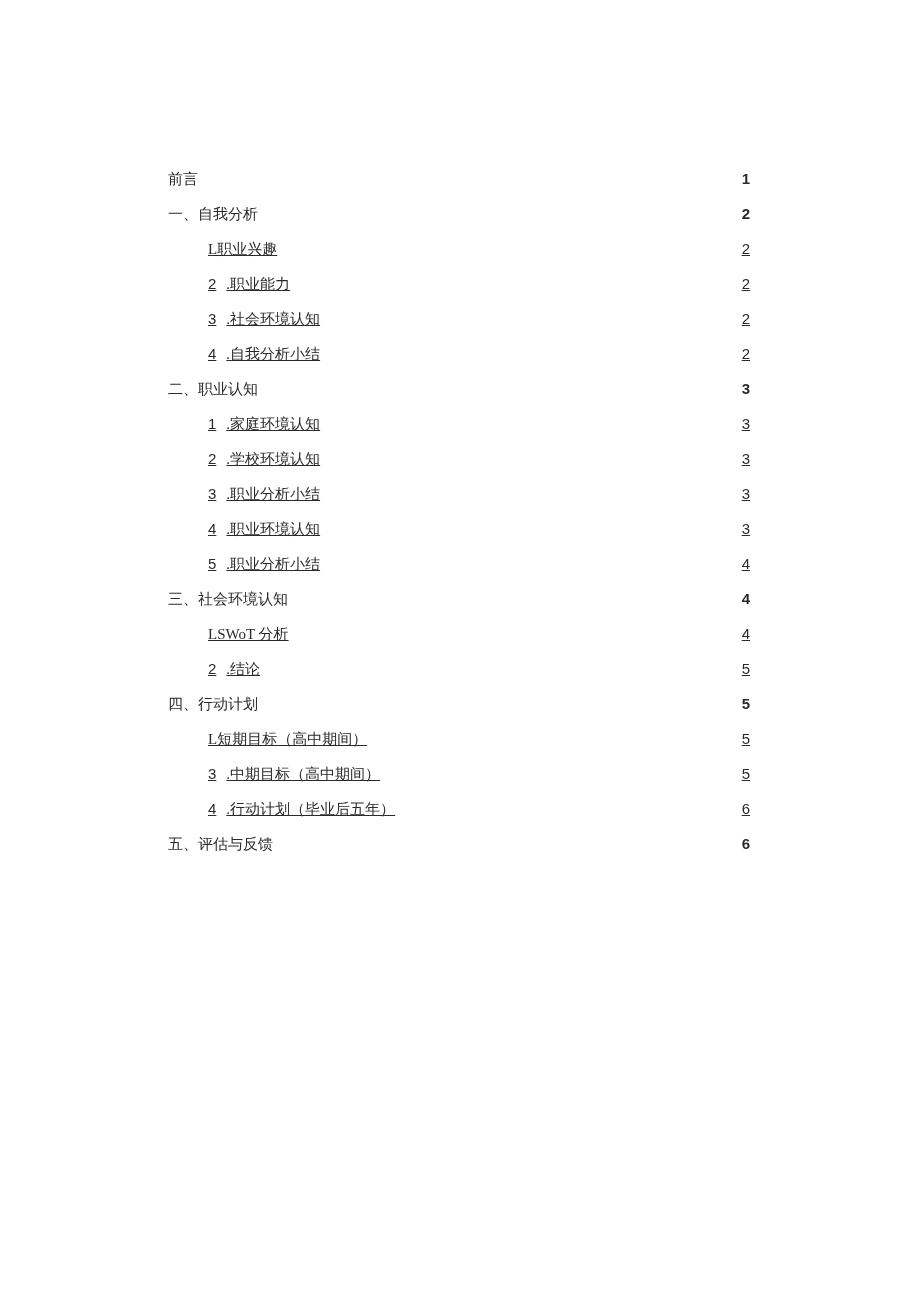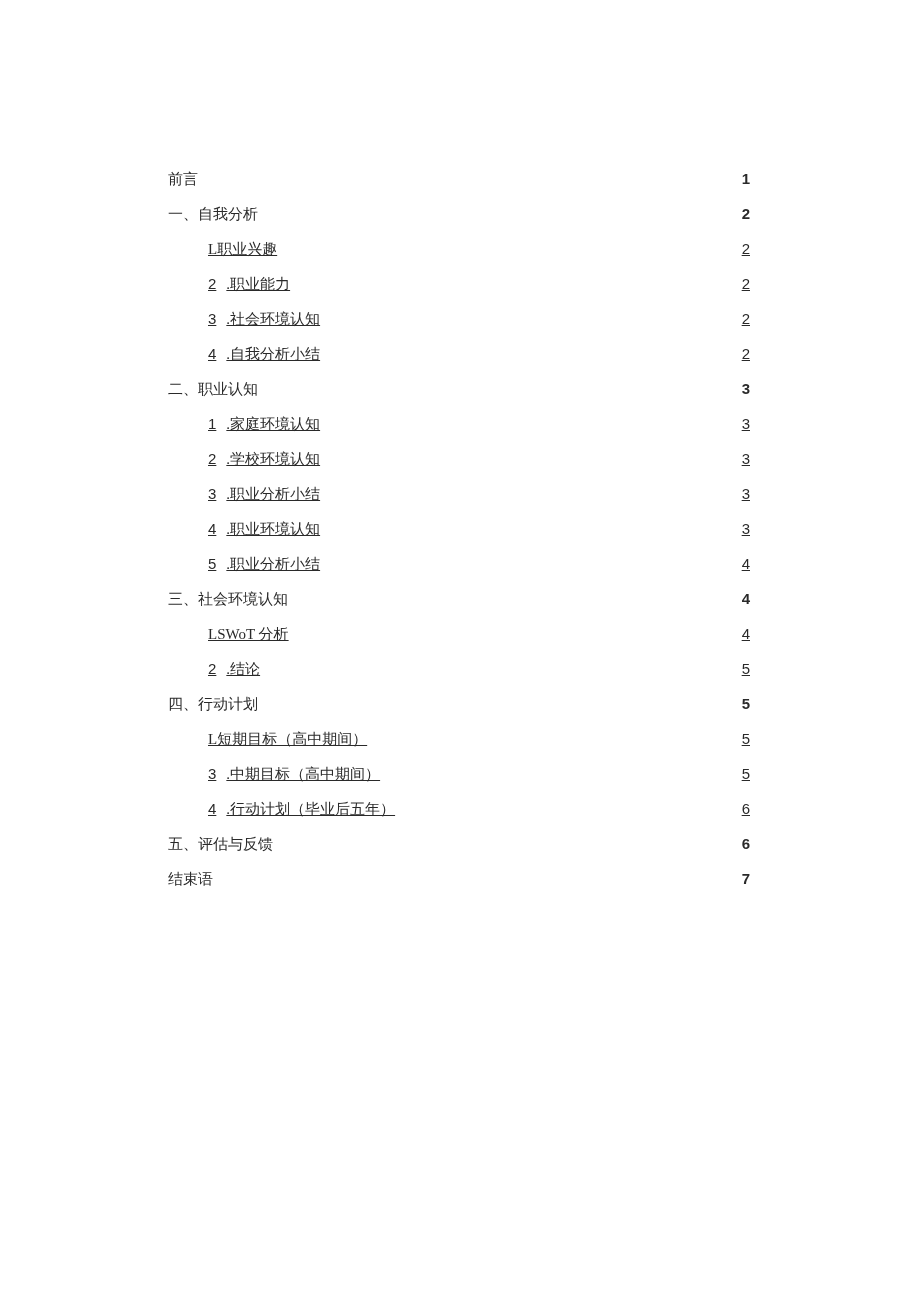--- a/index.html
+++ b/index.html
@@ -196,19 +196,13 @@
       <span class="toc-dots"></span>
       <span class="toc-page">6</span>
     </div>
     <div class="toc-row level-0">
       <span class="toc-prefix">五、</span>
       <span class="toc-title">评估与反馈</span>
       <span class="toc-space"> </span>
       <span class="toc-dots"></span>
       <span class="toc-page bold">6</span>
     </div>
-    <div class="toc-row level-0">
-      <span class="toc-title">结束语</span>
-      <span class="toc-space"> </span>
-      <span class="toc-dots"></span>
-      <span class="toc-page bold">7</span>
-    </div>
   </div>
 
 </body></html>

